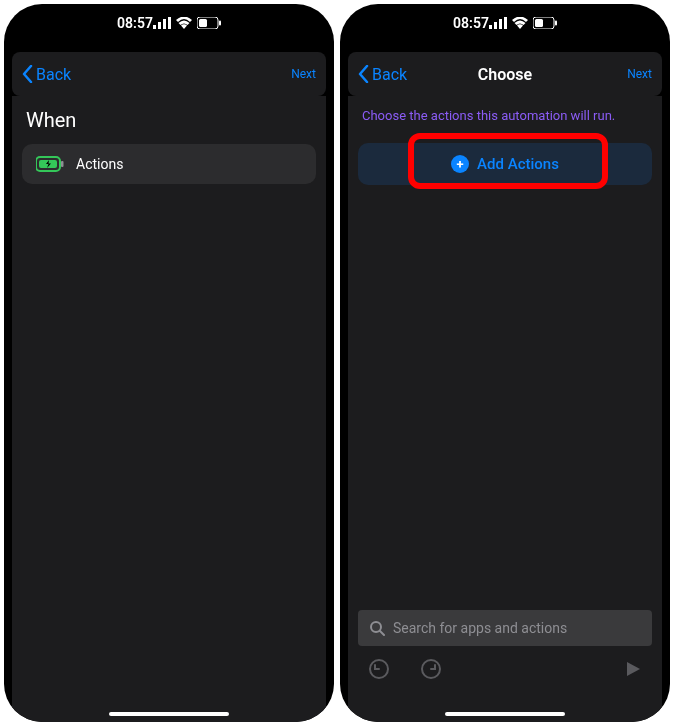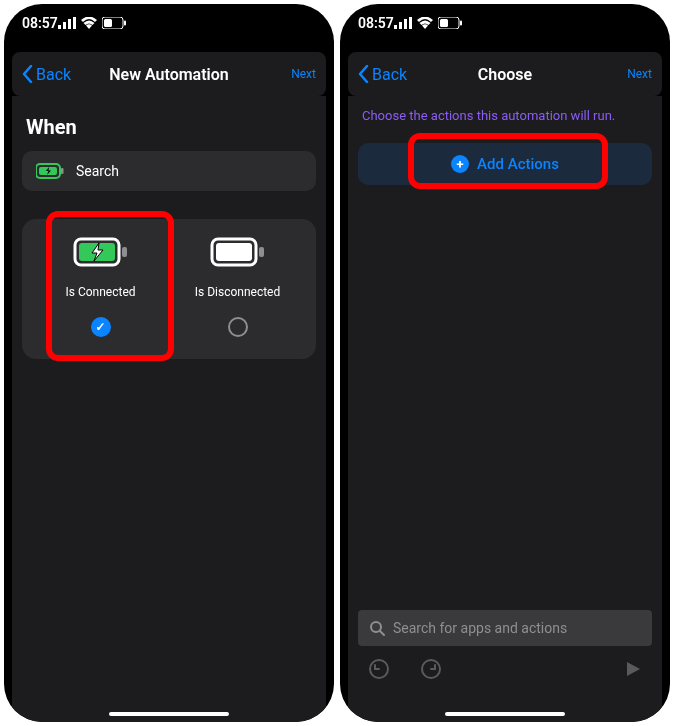--- a/index.html
+++ b/index.html
@@ -19,21 +19,21 @@
     border-radius: 38px;
     overflow: hidden;
     position: relative;
     display: flex;
     flex-direction: column;
   }
   .status-bar {
     height: 38px;
     display: flex;
     align-items: center;
-    justify-content: flex-start;
+    justify-content: center;
     padding: 0 18px;
     color: #fff;
     font-size: 14px;
     font-weight: 600;
   }
   .status-right { display: flex; align-items: center; gap: 5px; }
   .status-right svg { display: block; }
   .nav-bar {
     height: 44px;
     background: #1c1c1e;
@@ -70,24 +70,23 @@
     background: #1c1c1e;
     margin: 0 8px;
     padding: 12px 10px;
     overflow: hidden;
     display: flex;
     flex-direction: column;
   }
   .section-title {
     color: #fff;
     font-size: 20px;
-    font-weight: 700;
+    font-weight: 400;
     margin-bottom: 12px;
     padding-left: 4px;
-    margin-top: 7px;
   }
   .charger-row {
     background: #2c2c2e;
     border-radius: 10px;
     padding: 12px 14px;
     display: flex;
     align-items: center;
     gap: 12px;
     color: #fff;
     font-size: 14px;
@@ -230,61 +229,36 @@
     </div>
   </div>
 
   <div class="nav-bar">
     <div class="nav-back">
       <svg width="11" height="18" viewBox="0 0 11 18">
           <path d="M9 1 L2 9 L9 17" fill="none" stroke="#0a84ff" stroke-width="2.5" stroke-linecap="round" stroke-linejoin="round"></path>
         </svg>
       <span>Back</span>
     </div>
-    <div class="nav-title">New Automation</div>
     <div class="nav-next">Next</div>
   </div>
 
   <div class="content">
     <div class="section-title">When</div>
 
     <div class="charger-row">
       <svg width="28" height="16" viewBox="0 0 28 16">
           <rect x="0" y="1" width="24" height="14" rx="4" fill="none" stroke="#34c759" stroke-width="2"></rect>
           <rect x="25" y="5" width="2.5" height="6" rx="1" fill="#8e8e93"></rect>
           <rect x="3" y="4" width="18" height="8" rx="2" fill="#34c759"></rect>
           <path d="M13 4 L10 8 L12.5 8 L11 12 L15 7.5 L12.5 7.5 Z" fill="#000"></path>
         </svg>
-      <span>Search</span>
-    </div>
-
-    <div class="options-card">
-      <div class="highlight-box" style="top:-8px;left:24px;width:128px;height:150px;"></div>
-
-      <div class="option">
-        <svg width="56" height="30" viewBox="0 0 56 30">
-            <rect x="2" y="2" width="44" height="26" rx="6" fill="none" stroke="#fff" stroke-width="3"></rect>
-            <rect x="49" y="10" width="5" height="10" rx="2" fill="#8e8e93"></rect>
-            <rect x="6" y="6" width="36" height="18" rx="3" fill="#34c759"></rect>
-            <path d="M26 6 L19 16 L24 16 L21 24 L30 13 L25 13 Z" fill="#fff" stroke="#000" stroke-width="1"></path>
-          </svg>
-        <span>Is Connected</span>
-        <div class="radio checked"></div>
-      </div>
-
-      <div class="option">
-        <svg width="56" height="30" viewBox="0 0 56 30">
-            <rect x="2" y="2" width="44" height="26" rx="6" fill="none" stroke="#fff" stroke-width="3"></rect>
-            <rect x="49" y="10" width="5" height="10" rx="2" fill="#8e8e93"></rect>
-            <rect x="6" y="6" width="36" height="18" rx="3" fill="#fff"></rect>
-          </svg>
-        <span>Is Disconnected</span>
-        <div class="radio"></div>
-      </div>
-    </div>
+      <span>Actions</span>
+    </div>
+
   </div>
 
   <div class="home-indicator"></div>
 </div>
 
 <div class="phone">
   <div class="status-bar">
     <span>08:57</span>
     <div class="status-right">
       <svg width="18" height="12" viewBox="0 0 18 12">

